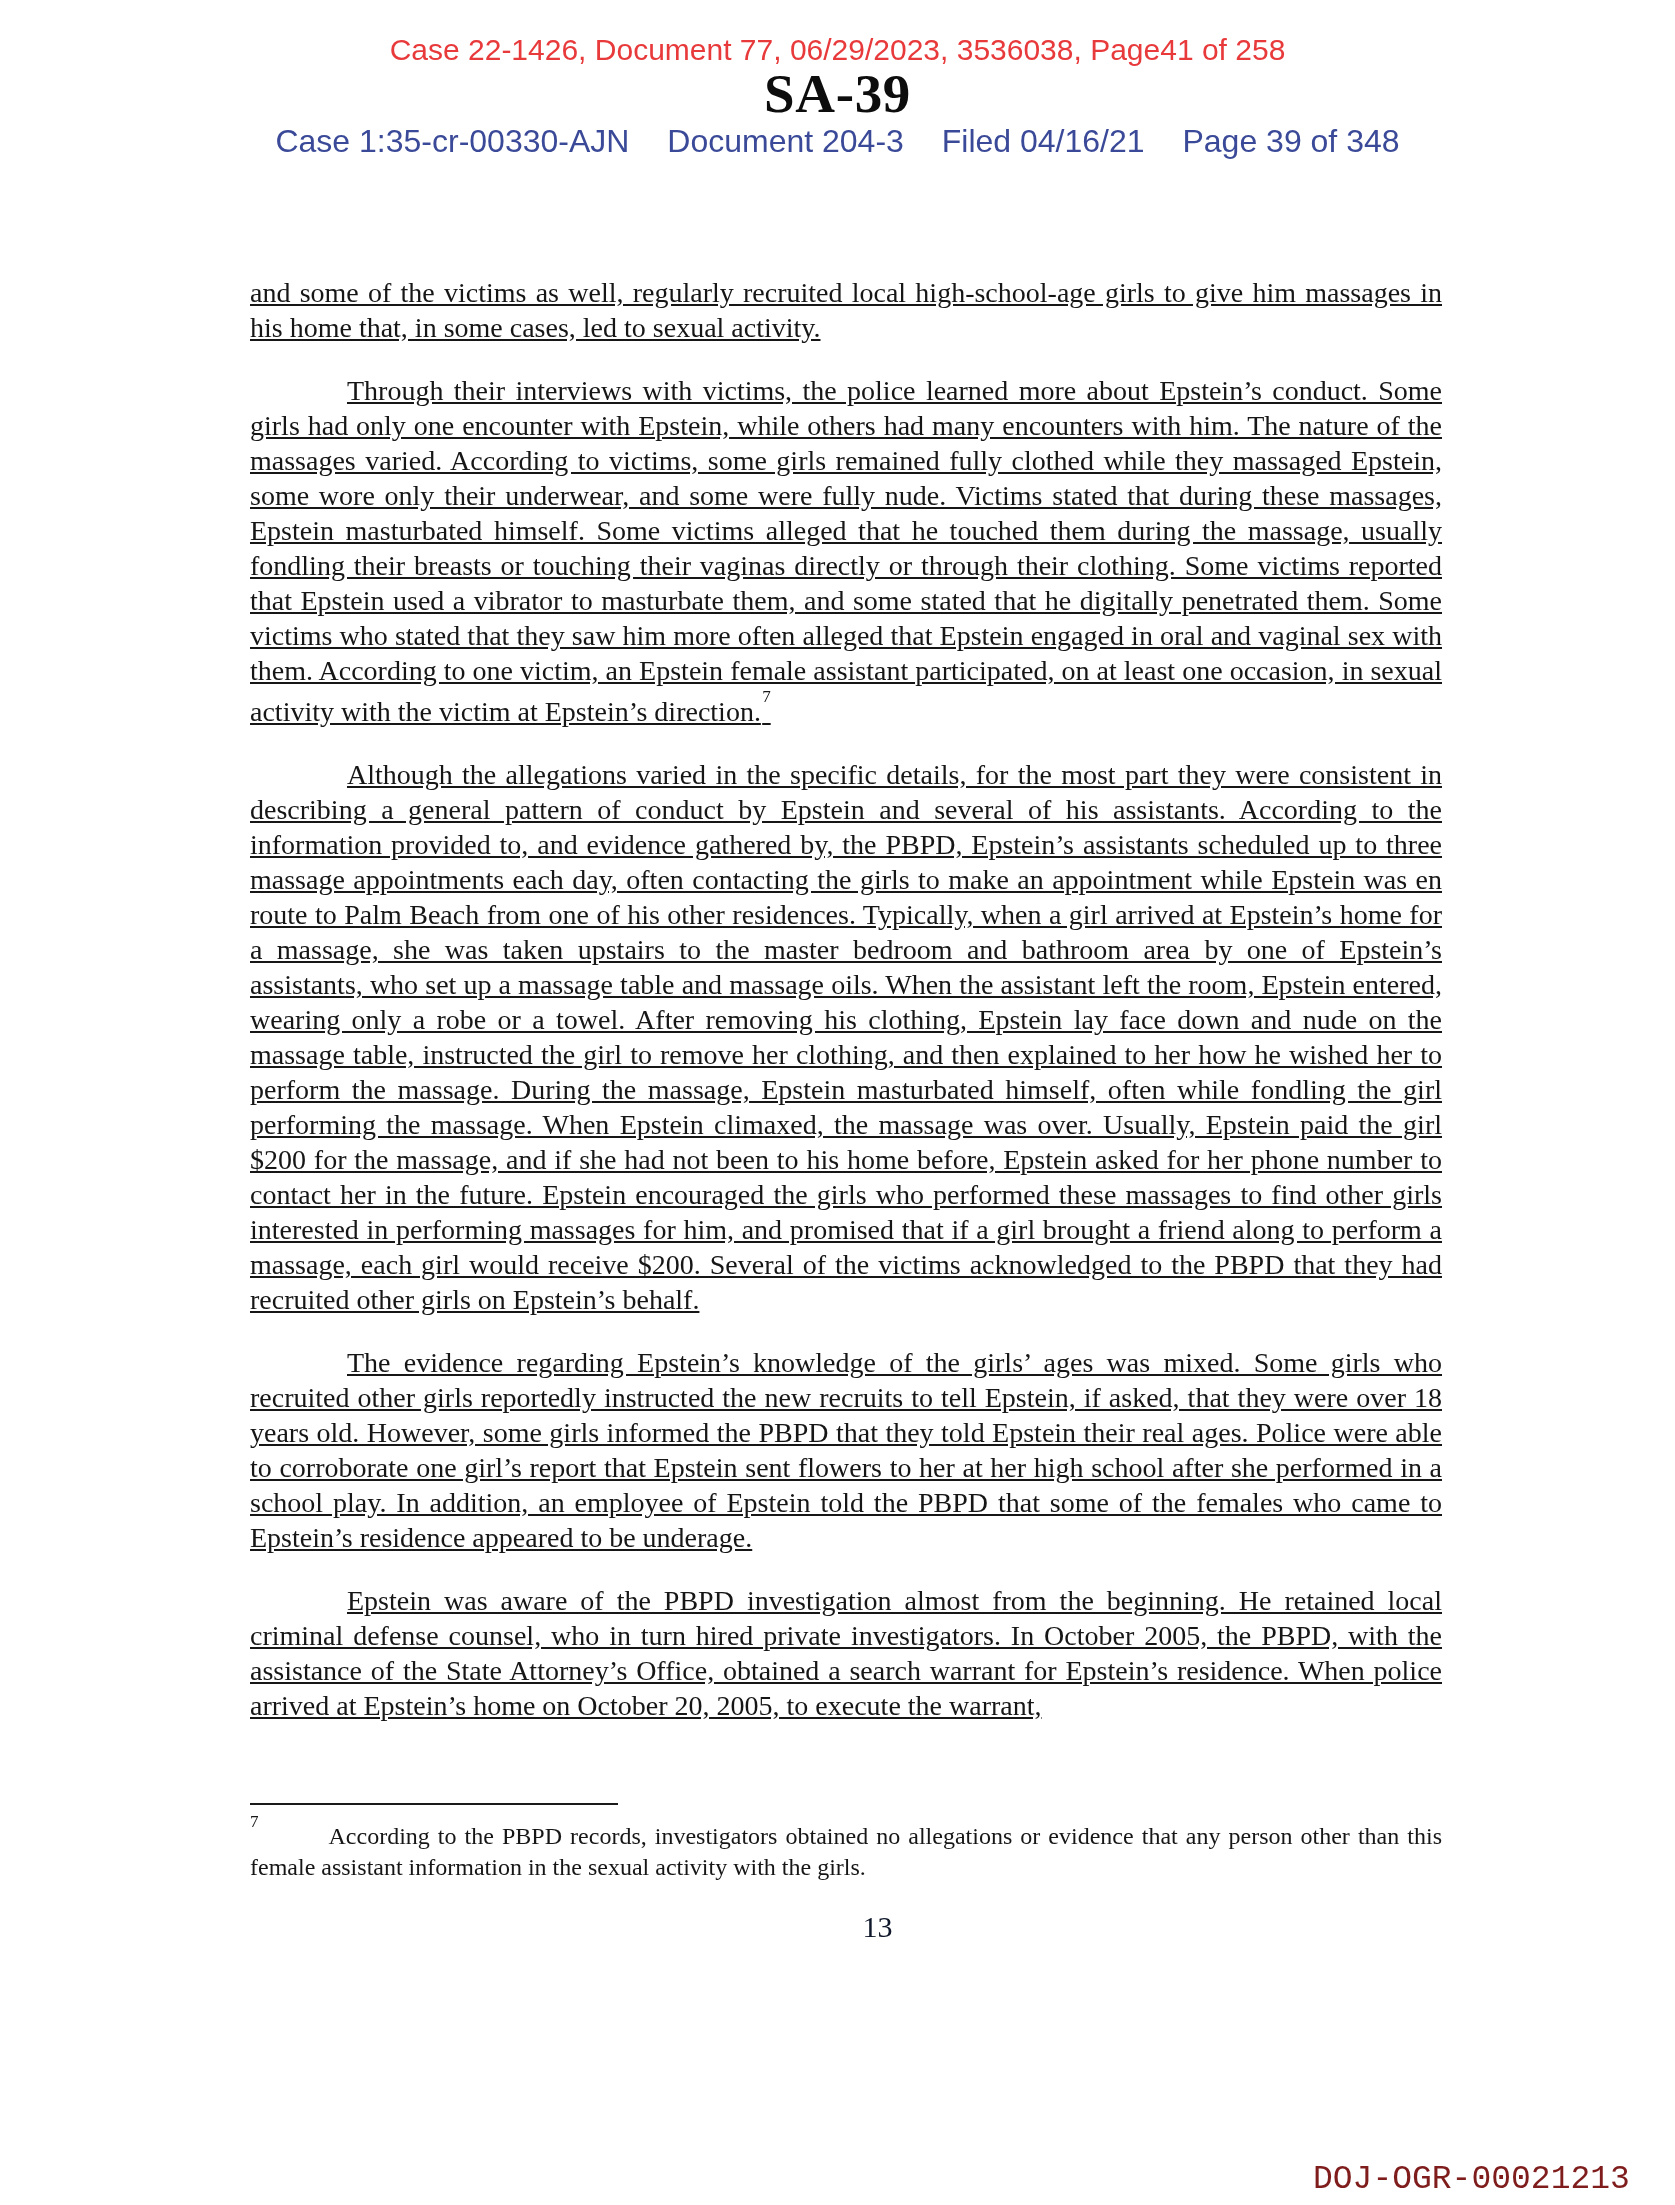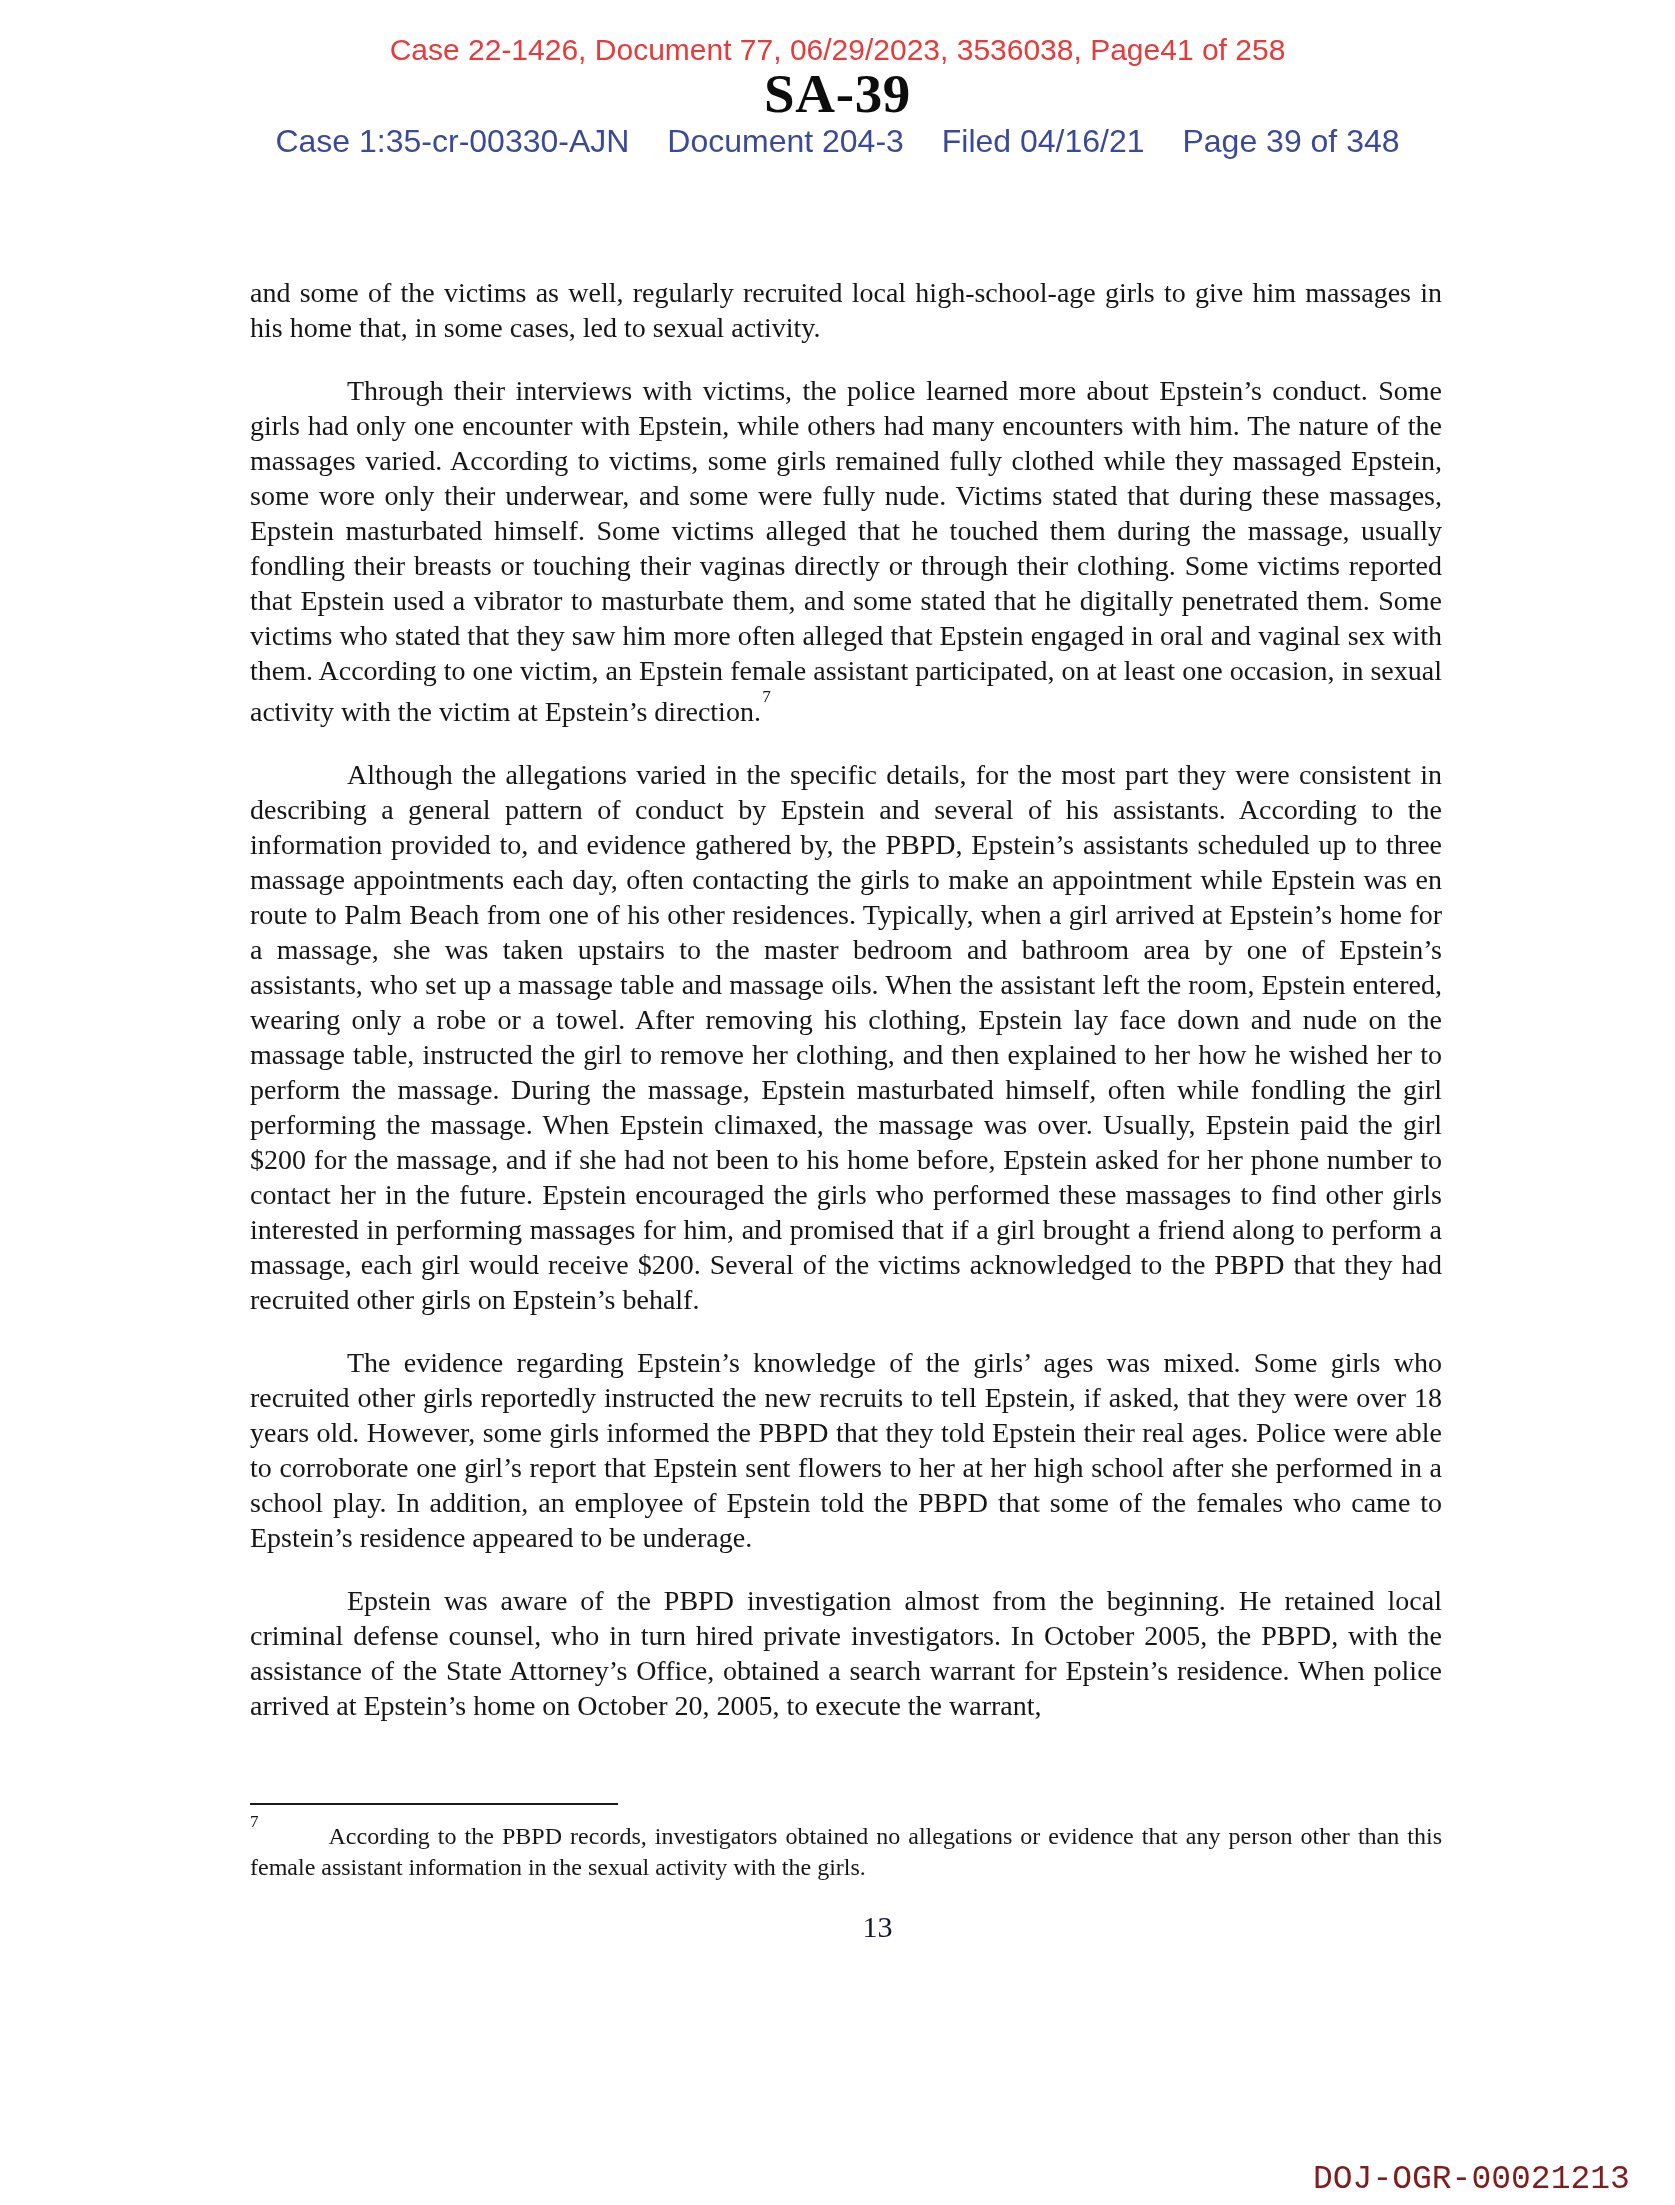--- a/index.html
+++ b/index.html
@@ -40,21 +40,21 @@
   }
   .header-blue .seg { display: inline-block; margin: 0 14.5px; }
   .body-text {
     position: absolute;
     top: 275px; left: 250px; width: 1192px;
     font-size: 28px;
     line-height: 35px;
     color: #161616;
     text-align: justify;
   }
-  .body-text p { margin: 0 0 28px 0; }
+  .body-text p { margin: 0 0 28px 0; text-decoration: underline; }
   .body-text p.indent { text-indent: 97px; }
   .fn-ref {
     font-size: 17px;
     position: relative;
     top: -9.2px;
     margin-left: 1.3px;
   }
   .footnote-separator {
     position: absolute;
     left: 250px; top: 1803px;

